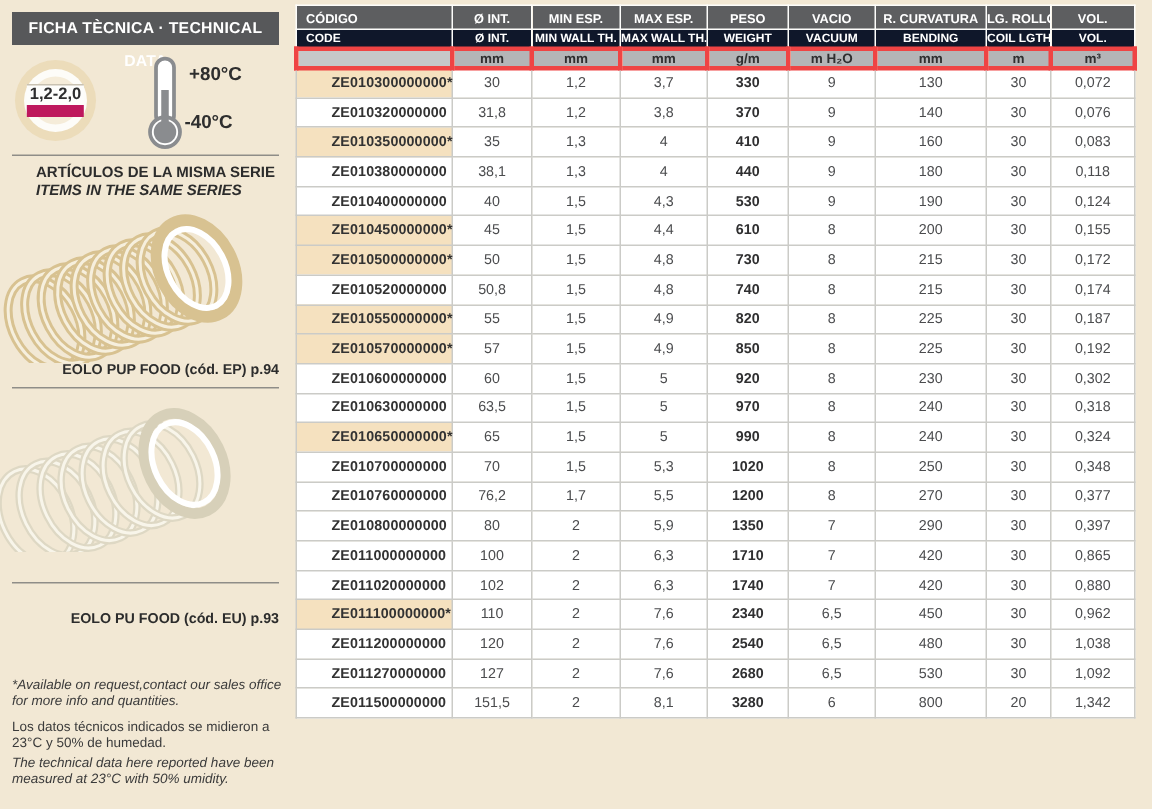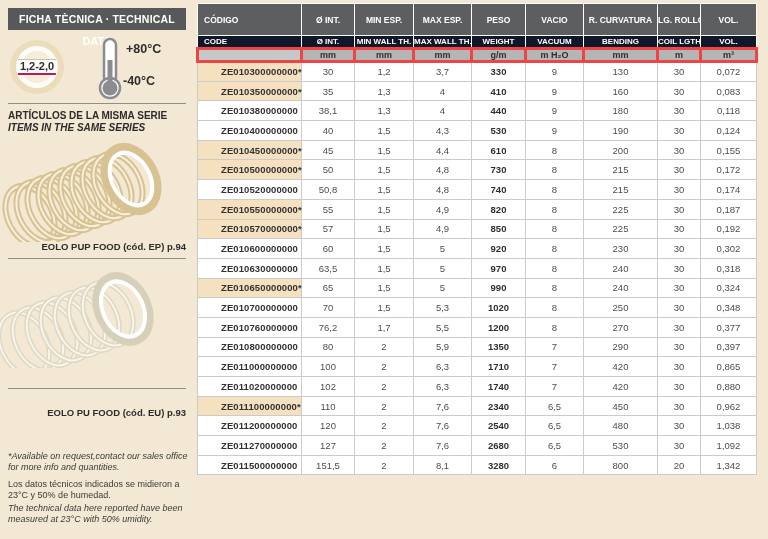--- a/index.html
+++ b/index.html
@@ -20,42 +20,42 @@
   }
   .ring-icon { position:absolute; left:10px; top:40px; width:54px; height:54px;
     border-radius:50%; background:#ecdcba; }
   .ring-mid { position:absolute; left:6px; top:6px; width:42px; height:42px;
     border-radius:50%; background:#fdfcf8; }
   .ring-core { position:absolute; left:5px; top:5px; width:32px; height:32px;
     border-radius:50%; background:#f5ecd9; }
   .ring-label {
     position:absolute; left:50%; top:50%; transform:translate(-50%,-50%);
     font-size:11px; font-weight:bold; color:#2e2e2e; background:#fdfdfb;
-    border-bottom:2px solid #be185d; border-top:1px solid #c9c2b2; padding:0 2px 1px 2px;
+    border-bottom:8px solid #be185d; border-top:1px solid #c9c2b2; padding:0 2px 1px 2px;
     white-space:nowrap;
   }
   .thermo { position:absolute; left:96px; top:36px; }
   .temp-max { position:absolute; left:126px; top:42px; font-size:12.5px; font-weight:bold; color:#2e2e2e; }
   .temp-min { position:absolute; left:123px; top:74px; font-size:12.5px; font-weight:bold; color:#2e2e2e; }
   .divider { position:absolute; left:8px; width:178px; border-top:1px solid #8f8d88; }
   .d1 { top:103px; } .d2 { top:258px; } .d3 { top:388px; }
-  .series-heading { position:absolute; left:8px; top:110px; font-size:10px; font-weight:bold; color:#2c2c2c; line-height:12px; }
+  .series-heading { position:absolute; left:24px; top:110px; font-size:10px; font-weight:bold; color:#2c2c2c; line-height:12px; }
   .series-heading .en { font-style:italic; }
   .fig1 { position:absolute; left:0px; top:136px; }
   .fig2 { position:absolute; left:0px; top:262px; }
   .caption { position:absolute; right:10px; font-size:9.5px; font-weight:bold; color:#2c2c2c; white-space:nowrap; }
   .cap1 { top:241px; } .cap2 { top:371px;margin-top:36px; }
   .footnotes { position:absolute; left:8px; top:451px; width:184px; font-size:9px; line-height:10.5px; color:#3b3b3b; }
   .footnotes p { margin-bottom:3px; }
   .footnotes .en { font-style:italic; margin-bottom:7px; }
   
   .table-area { position:absolute; left:196px; top:3px; width:560px; }
   table { border-collapse:collapse; table-layout:fixed; width:559px; }
   thead th { color:#fff; font-weight:bold; border:1px solid #fdfdfb; overflow:hidden; white-space:nowrap; }
-  tr.hrow1 th { background:#5d5e60; height:32px; font-size:8.5px; }
+  tr.hrow1 th { background:#5d5e60; height:16px; font-size:8.5px; }
   tr.hrow2 th { background:#0f172a; height:13px; font-size:8px; }
   tr.hrow1 th:first-child, tr.hrow2 th:first-child { text-align:left; padding-left:6px; }
   tr.units th { background:#b4b5b7; color:#2f2f30; height:13px; font-size:9px; border:3px solid #ef4444; }
   tr.units th:first-child { background:#c6c7c9; }
   tbody td {
     border:1px solid #cbcbc7; background:#fff; height:19.7px;
     font-size:9.5px; text-align:center; color:#4b4c4e;
   }
   tbody td.code { text-align:left; padding-left:23px; font-weight:bold; color:#323232; font-size:9.5px; letter-spacing:.1px; }
   tbody tr.hl td.code { background:#f5e1bf; }
@@ -203,20 +203,31 @@
           <td class="code">ZE010300000000*</td>
           <td>30</td>
           <td>1,2</td>
           <td>3,7</td>
           <td class="bold">330</td>
           <td>9</td>
           <td>130</td>
           <td>30</td>
           <td>0,072</td>
         </tr>
+        <tr>
+          <td class="code">ZE010320000000</td>
+          <td>31,8</td>
+          <td>1,2</td>
+          <td>3,8</td>
+          <td class="bold">370</td>
+          <td>9</td>
+          <td>140</td>
+          <td>30</td>
+          <td>0,076</td>
+        </tr>
         <tr class="hl">
           <td class="code">ZE010350000000*</td>
           <td>35</td>
           <td>1,3</td>
           <td>4</td>
           <td class="bold">410</td>
           <td>9</td>
           <td>160</td>
           <td>30</td>
           <td>0,083</td>

